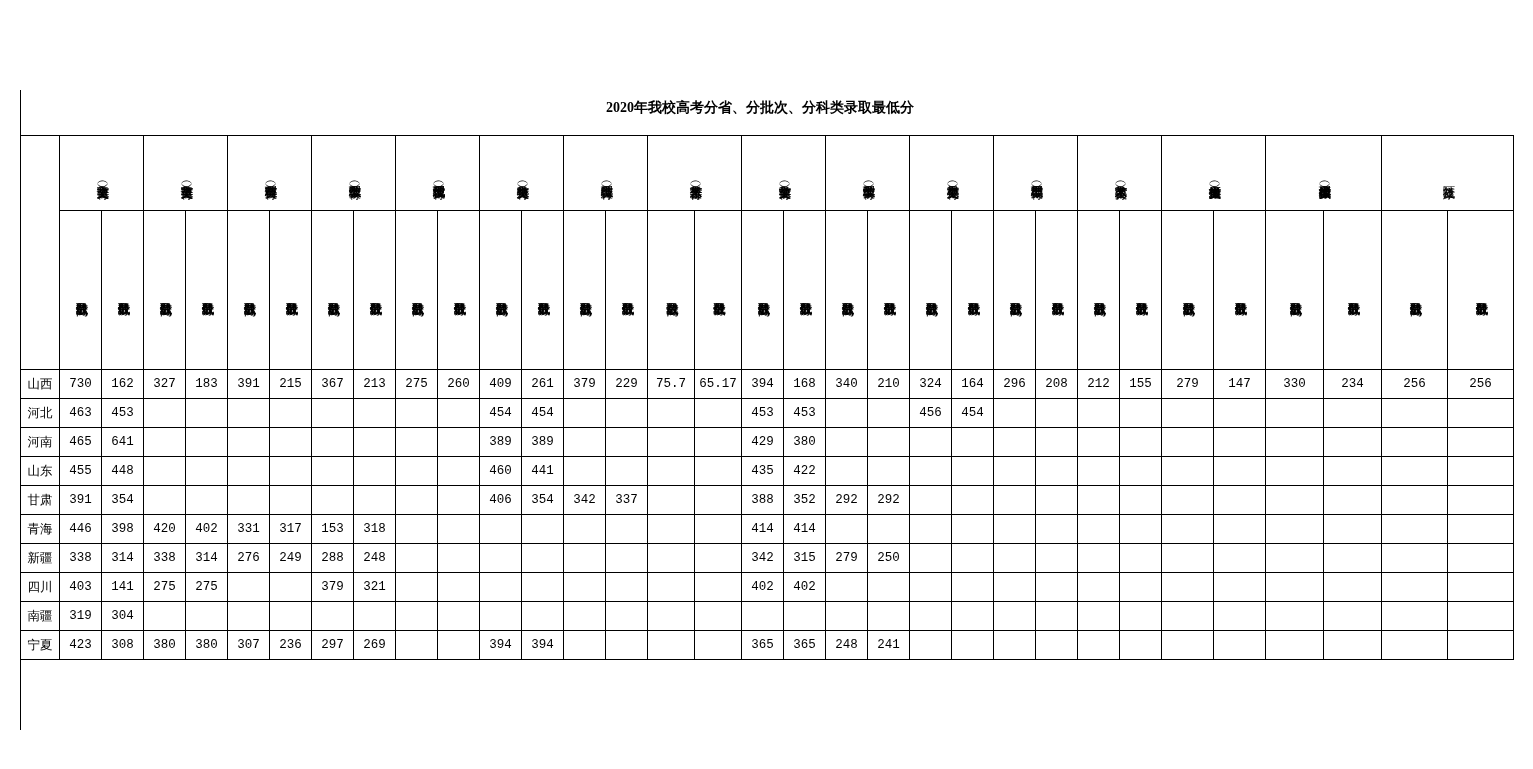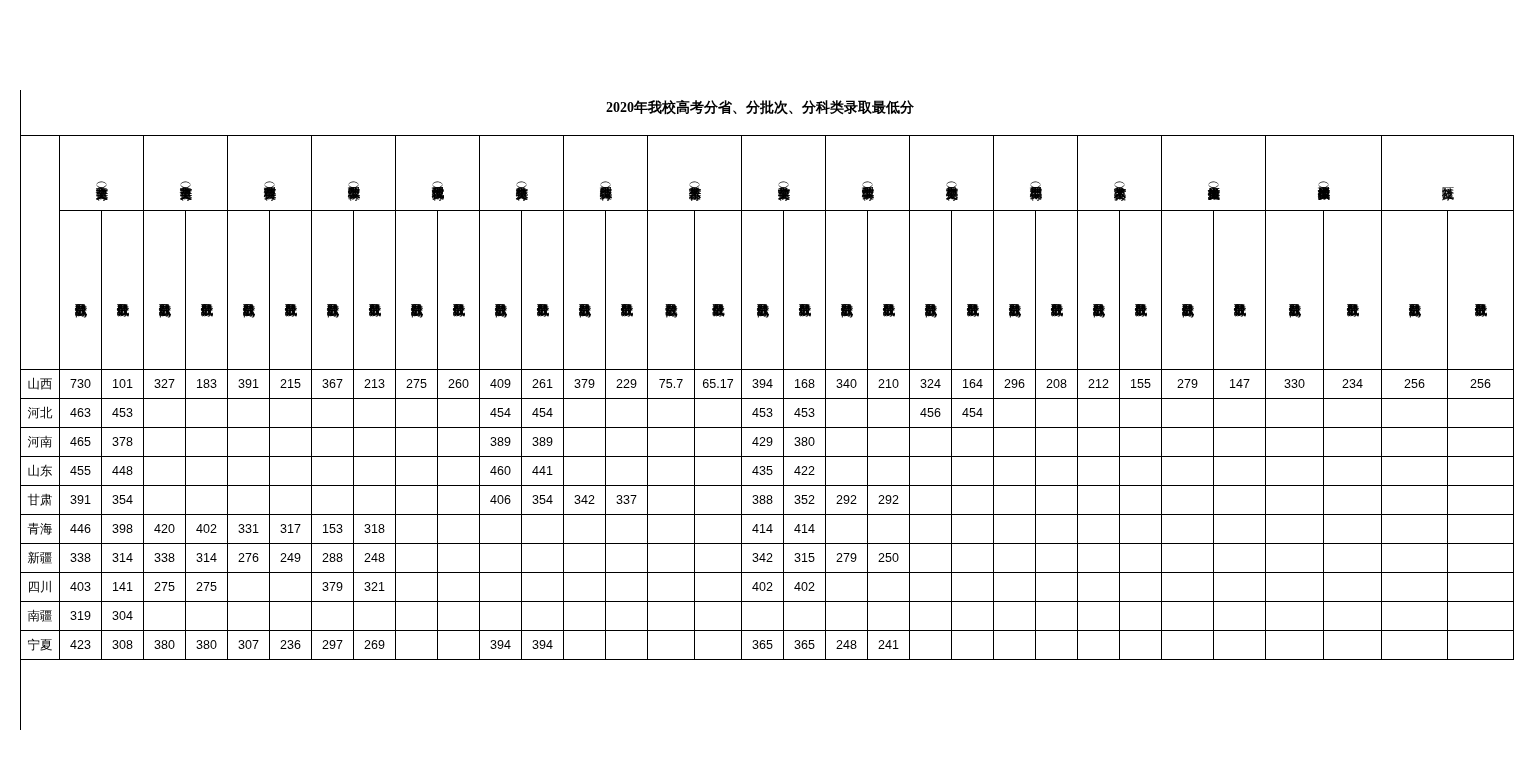--- a/index.html
+++ b/index.html
@@ -40,21 +40,21 @@
     font-weight: bold;
     font-family: "Liberation Serif", serif;
     color: #000000;
   }
   table.grid {
     position: absolute;
     left: 20px;
     top: 131px;
     border-collapse: collapse;
     table-layout: fixed;
-    font-family: Liberation Sans, sans-serif;
+    font-family: Liberation Mono, monospace;
   }
   table.grid td, table.grid th {
     border: 1px solid #000000;
     padding: 0;
     margin: 0;
     font-weight: normal;
     font-size: 12.5px;
     text-align: center;
     vertical-align: middle;
     color: #000000;
@@ -194,21 +194,21 @@
           <th class="sub-head wide-sub"><span class="vtext">最高录取分数线</span></th>
           <th class="sub-head wide-sub"><span class="vtext">最低录取分数线</span></th>
           <th class="sub-head wide-sub"><span class="vtext">最高录取分数线</span></th>
           <th class="sub-head wide-sub"><span class="vtext">最低录取分数线</span></th>
         </tr>
     </thead>
     <tbody>
         <tr>
           <td class="prov">山西</td>
           <td class="num">730</td>
-          <td class="num">101</td>
+          <td class="num">162</td>
           <td class="num">327</td>
           <td class="num">183</td>
           <td class="num">391</td>
           <td class="num">215</td>
           <td class="num">367</td>
           <td class="num">213</td>
           <td class="num">275</td>
           <td class="num">260</td>
           <td class="num">409</td>
           <td class="num">261</td>
@@ -264,21 +264,21 @@
           <td class="num"></td>
           <td class="num"></td>
           <td class="num"></td>
           <td class="num"></td>
           <td class="num"></td>
           <td class="num"></td>
         </tr>
         <tr>
           <td class="prov">河南</td>
           <td class="num">465</td>
-          <td class="num">378</td>
+          <td class="num">641</td>
           <td class="num"></td>
           <td class="num"></td>
           <td class="num"></td>
           <td class="num"></td>
           <td class="num"></td>
           <td class="num"></td>
           <td class="num"></td>
           <td class="num"></td>
           <td class="num">389</td>
           <td class="num">389</td>

